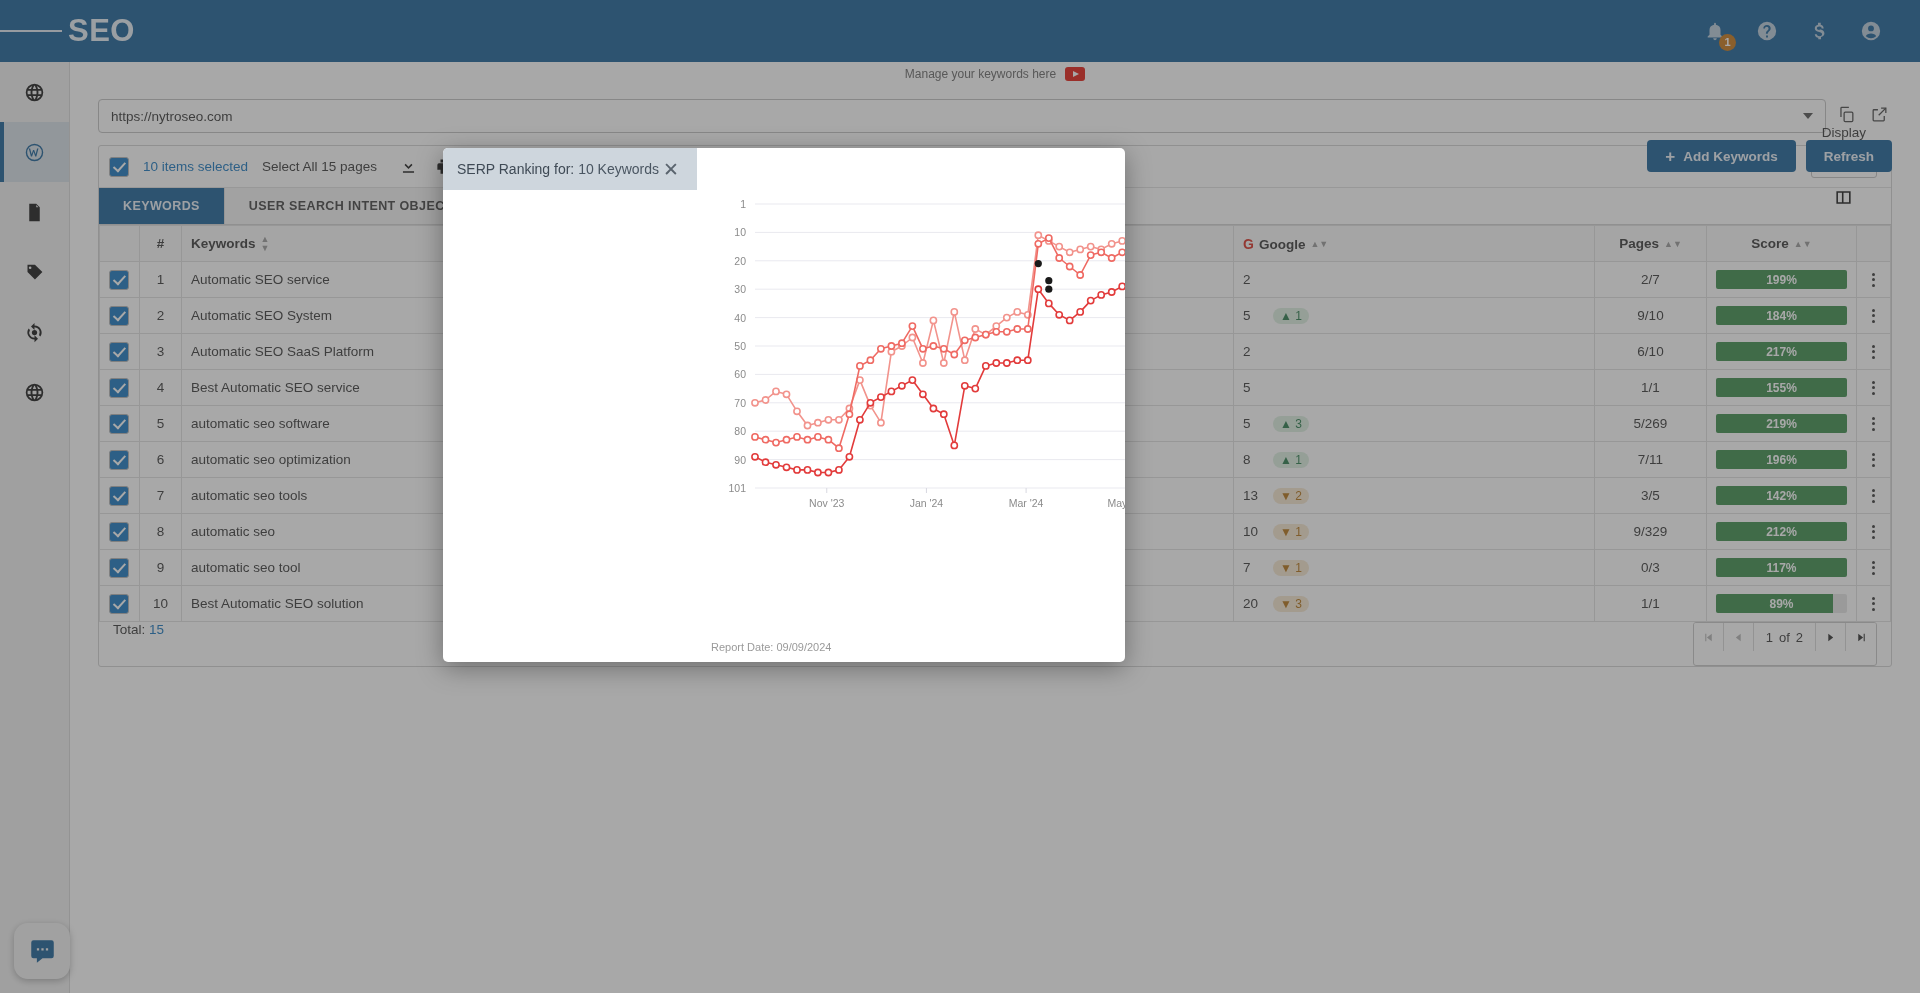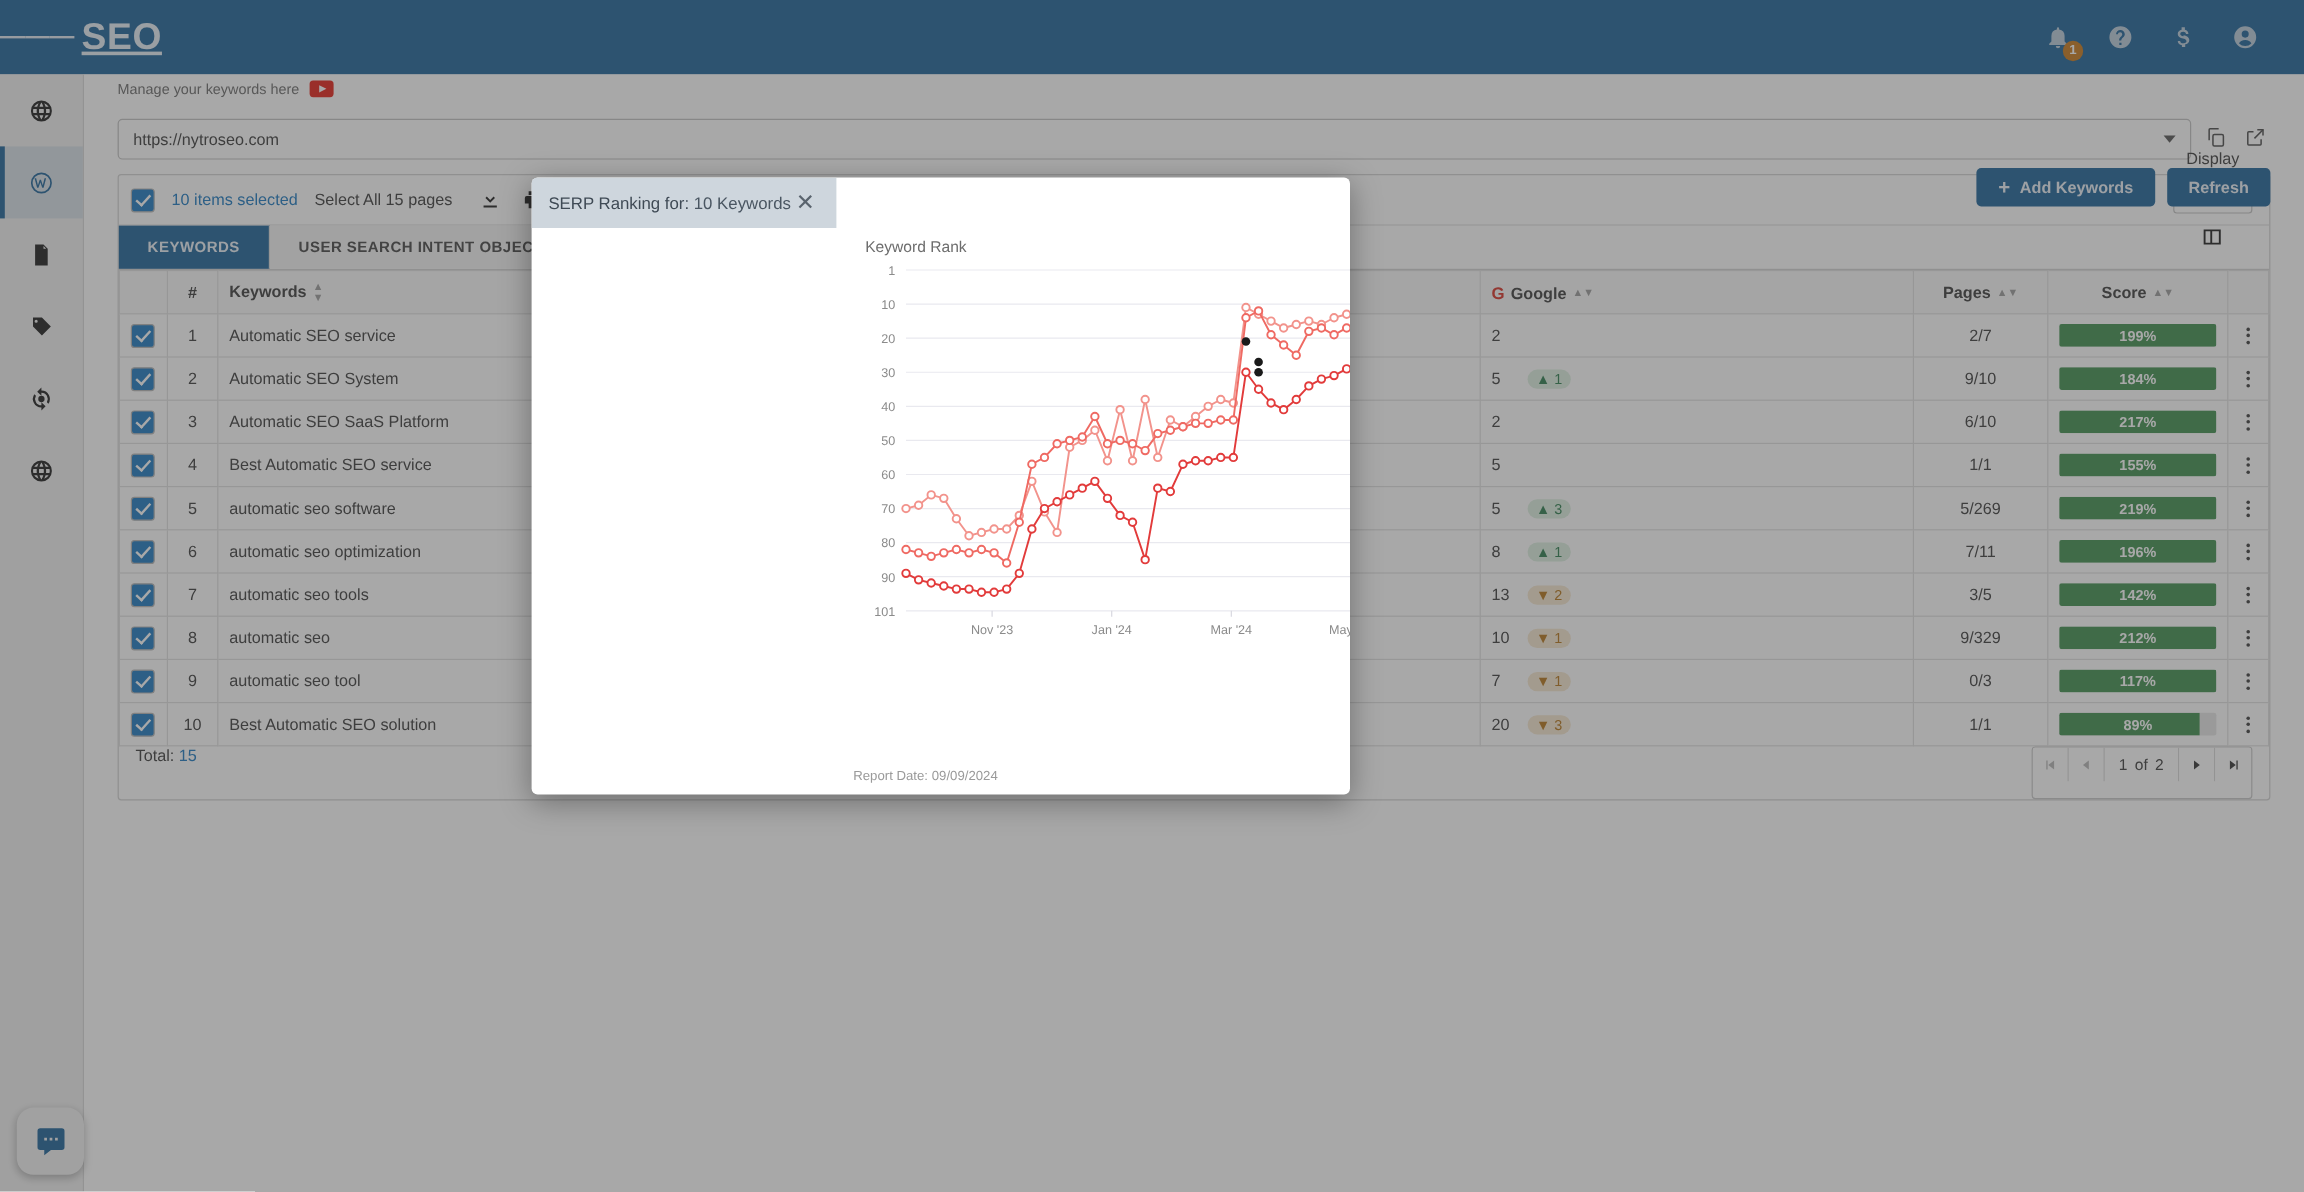--- a/index.html
+++ b/index.html
@@ -15,21 +15,21 @@
   
   #app { position:absolute; inset:0; }
 
   
   .topbar {
     position:absolute; left:0; top:0; width:1920px; height:62px;
     background:#1c6298; display:flex; align-items:center;
   }
   .hamburger { width:62px; display:flex; align-items:center; justify-content:center; cursor:pointer; }
   .hamburger span { display:block; width:24px; height:2px; background:#dfe8f0; margin:3px 0; }
-  .brand { color:#e6eef5; font-size:31px; font-weight:bold; letter-spacing:.5px; margin-left:6px;text-decoration:underline; }
+  .brand { color:#e6eef5; font-size:31px; font-weight:bold; letter-spacing:.5px; margin-left:6px; }
   .topbar-right { margin-left:auto; display:flex; align-items:center; gap:26px; padding-right:36px; }
   .tb-icon { position:relative; width:26px; height:26px; color:#c9d8e6; display:flex; align-items:center; justify-content:center; cursor:pointer; }
   .tb-icon svg { width:22px; height:22px; fill:#b9cbdb; }
   .badge {
     position:absolute; right:-8px; bottom:-7px; min-width:17px; height:17px;
     background:#c8781a; color:#fff; border-radius:50%;
     font-size:11px; line-height:17px; text-align:center; font-weight:bold;
   }
 
   
@@ -43,21 +43,21 @@
   }
   .rail-item.active { background:#d6dfe7; }
   .rail-item.active::before { content:""; position:absolute; left:0; top:0; bottom:0; width:4px; background:#1c6298; }
   .rail-item svg { width:21px; height:21px; fill:#1d1d1d; }
   .rail-item.active svg { fill:#1c6298; }
 
   
   .page { position:absolute; left:70px; top:62px; right:0; bottom:0; background:#fff; padding:0 28px; }
   .crumb { font-size:26px; color:#3b3b3b; padding-top:14px; font-weight:400; }
   .crumb .sep { color:#888; font-size:20px; margin:0 4px; }
-  .sub { font-size:12px; color:#6b6b6b; margin-top:5px; display:flex; align-items:center; gap:9px; }
+  .sub { font-size:12px; color:#6b6b6b; margin-top:5px; display:flex; align-items:center; gap:9px;justify-content:center; }
   .yt { width:20px; height:14px; background:#e62117; border-radius:3px; display:inline-flex; align-items:center; justify-content:center; cursor:pointer; }
   .yt::after { content:""; border-left:6px solid #fff; border-top:3.5px solid transparent; border-bottom:3.5px solid transparent; margin-left:1px; }
 
   .hdr-actions { position:absolute; right:28px; top:78px; display:flex; gap:10px; }
   .btn-primary {
     background:#1c6298; color:#eaf1f7; border:none; border-radius:4px;
     height:32px; padding:0 18px; font-size:13.5px; font-weight:bold;
     display:flex; align-items:center; gap:8px; cursor:pointer;
     font-family:"Liberation Sans", sans-serif;
   }
@@ -802,21 +802,20 @@
         <svg viewBox="0 0 24 24" width="19" height="19">
             <path d="M7 3h10v4H7zM5 8h14a2 2 0 0 1 2 2v6h-4v5H7v-5H3v-6a2 2 0 0 1 2-2zm4 9h6v3H9z"></path>
           </svg>
       </div>
       <div class="range-select">
         <span>360 Day</span>
         <span class="caretup"></span>
       </div>
     </div>
 
-    <div class="chart-title">Keyword Rank</div>
 
     <div class="chart-wrap">
       <svg id="chart-svg" width="654" height="330" viewBox="0 0 654 330">
           <line x1="44" y1="10" x2="642" y2="10" stroke="#e9e9ef" stroke-width="1"></line>
           <text x="35" y="14" text-anchor="end" font-size="10.5" fill="#8b8b8b" font-family="&quot;Liberation Sans&quot;, sans-serif">1</text>
           <line x1="44" y1="38.400000000000006" x2="642" y2="38.400000000000006" stroke="#e9e9ef" stroke-width="1"></line>
           <text x="35" y="42.400000000000006" text-anchor="end" font-size="10.5" fill="#8b8b8b" font-family="&quot;Liberation Sans&quot;, sans-serif">10</text>
           <line x1="44" y1="66.80000000000001" x2="642" y2="66.80000000000001" stroke="#e9e9ef" stroke-width="1"></line>
           <text x="35" y="70.80000000000001" text-anchor="end" font-size="10.5" fill="#8b8b8b" font-family="&quot;Liberation Sans&quot;, sans-serif">20</text>
           <line x1="44" y1="95.2" x2="642" y2="95.2" stroke="#e9e9ef" stroke-width="1"></line>

